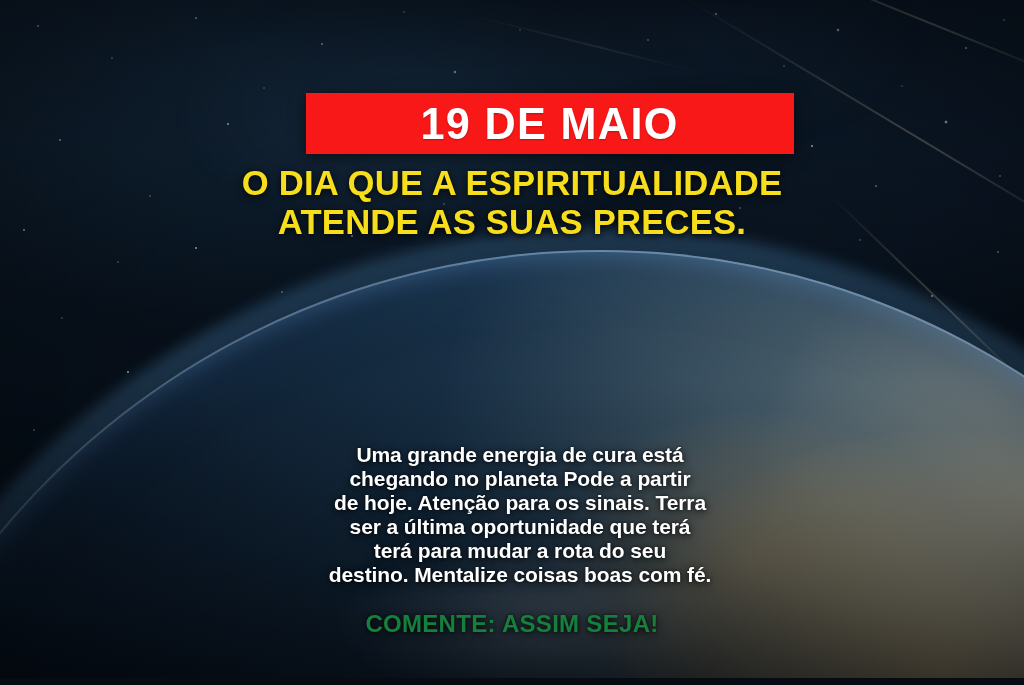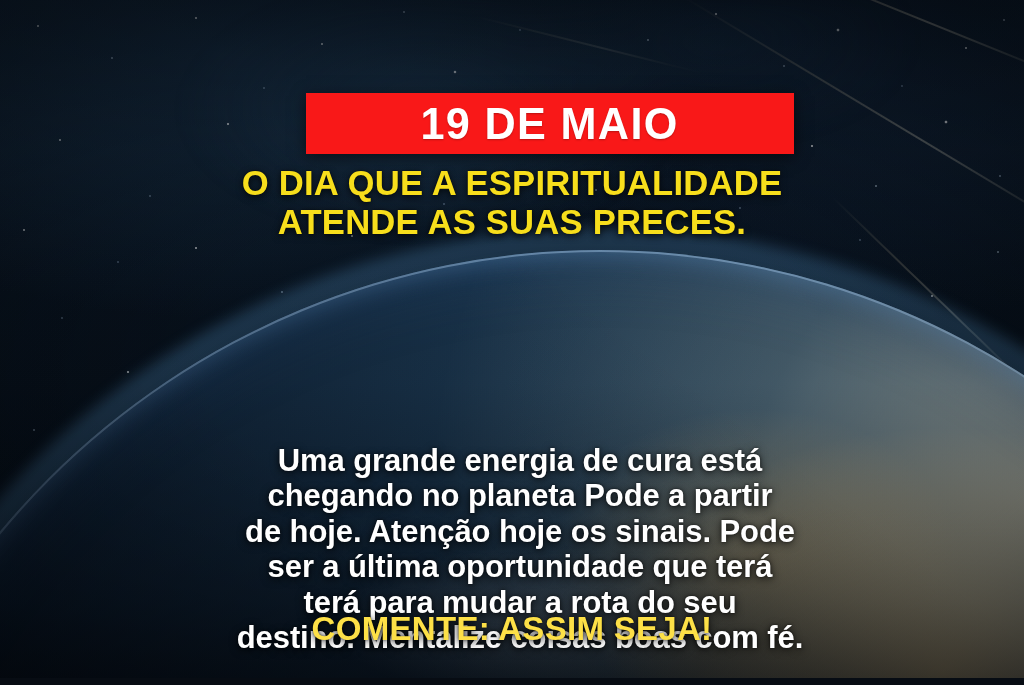--- a/index.html
+++ b/index.html
@@ -252,37 +252,37 @@
   .headline .hl-line { display: block; white-space: nowrap; }
 
   
   .body-copy {
     position: absolute;
     top: 443px;
     left: 16px;
     right: 0;
     text-align: center;
     color: #FFFFFF;
-    font-size: 31px;
+    font-size: 21px;
     font-weight: 700;
     line-height: 1.145;
     letter-spacing: -0.1px;
     text-shadow: 0 2px 8px rgba(0,0,0,0.80), 0 0 3px rgba(0,0,0,0.60);
   }
   .body-copy .bl { display: block; white-space: nowrap; }
 
   
   .cta {
     position: absolute;
     top: 612px;
     left: 0;
     right: 0;
     text-align: center;
-    color: #fde047;
-    font-size: 33px;
+    color: #15803d;
+    font-size: 24px;
     font-weight: 700;
     letter-spacing: 0.3px;
     line-height: 1;
     white-space: nowrap;
     text-shadow: 0 2px 8px rgba(0,0,0,0.82), 0 0 3px rgba(0,0,0,0.6);
   }
 
   
   .bottom-strip {
     position: absolute;
@@ -326,21 +326,21 @@
     </div>
 
     <div class="headline">
       <span class="hl-line">O DIA QUE A ESPIRITUALIDADE</span>
       <span class="hl-line">ATENDE AS SUAS PRECES.</span>
     </div>
 
     <div class="body-copy">
       <span class="bl">Uma grande energia de cura está</span>
       <span class="bl">chegando no planeta Pode a partir</span>
-      <span class="bl">de hoje. Atenção hoje os sinais. Pode</span>
+      <span class="bl">de hoje. Atenção para os sinais. Terra</span>
       <span class="bl">ser a última oportunidade que terá</span>
       <span class="bl">terá para mudar a rota do seu</span>
       <span class="bl">destino. Mentalize coisas boas com fé.</span>
     </div>
 
     <div class="cta">COMENTE: ASSIM SEJA!</div>
 
   </div>
 
   <div class="bottom-strip"></div>

